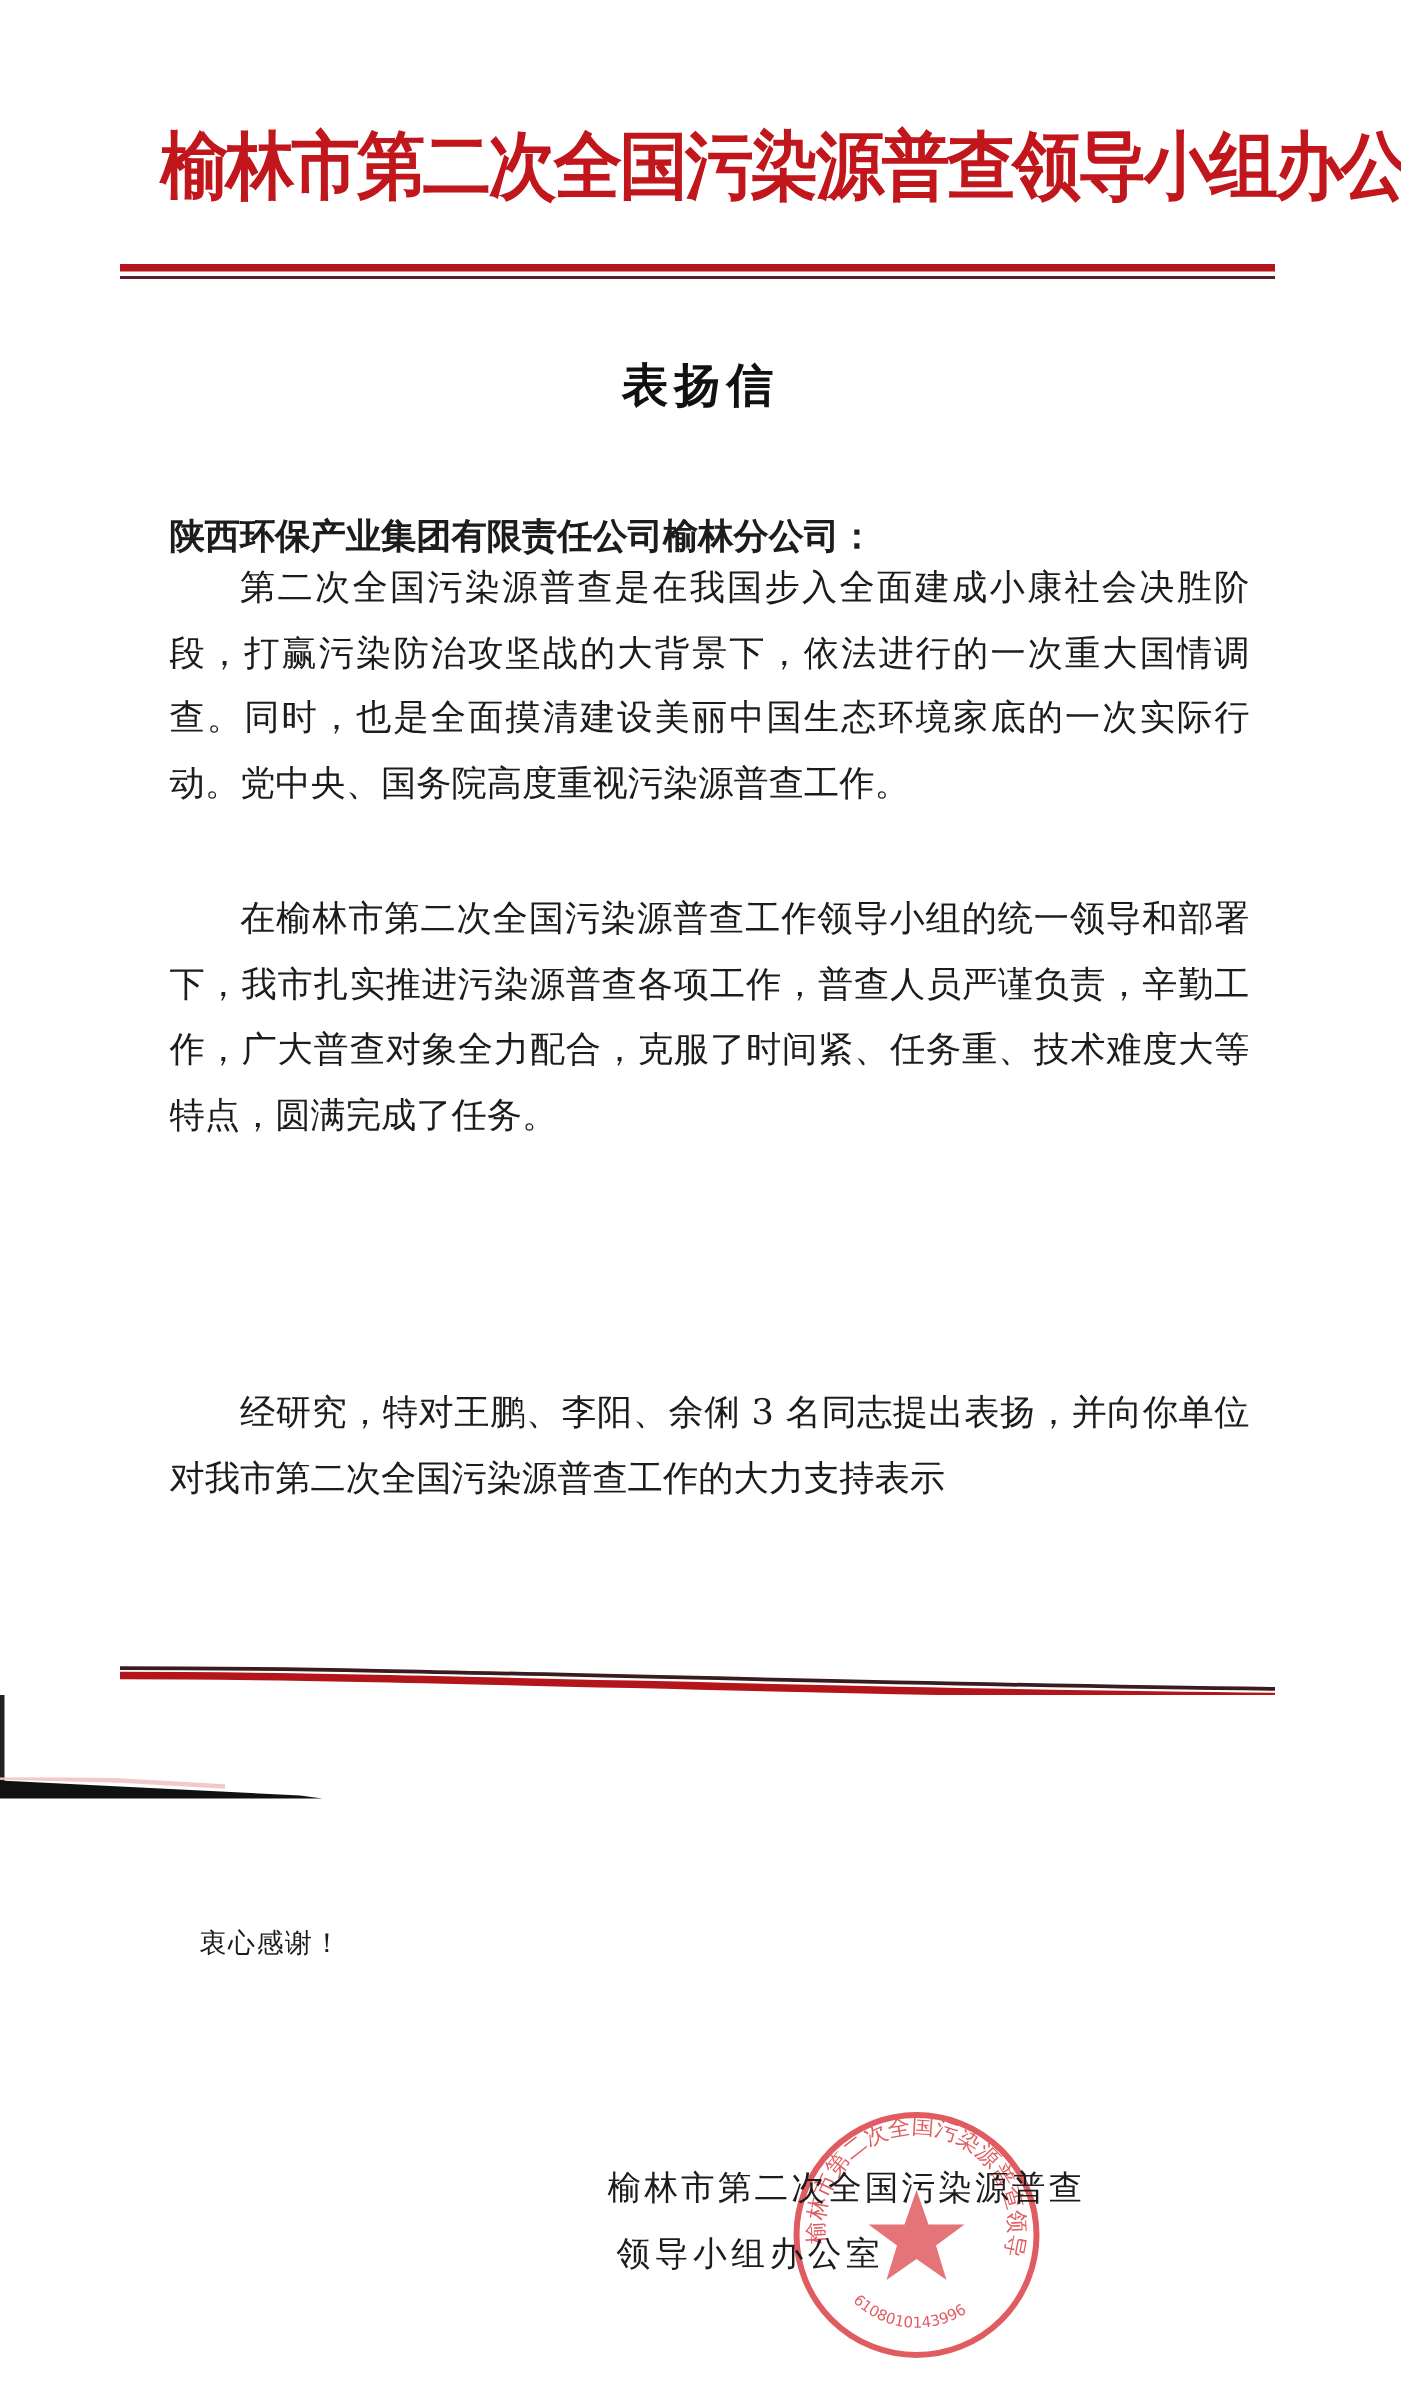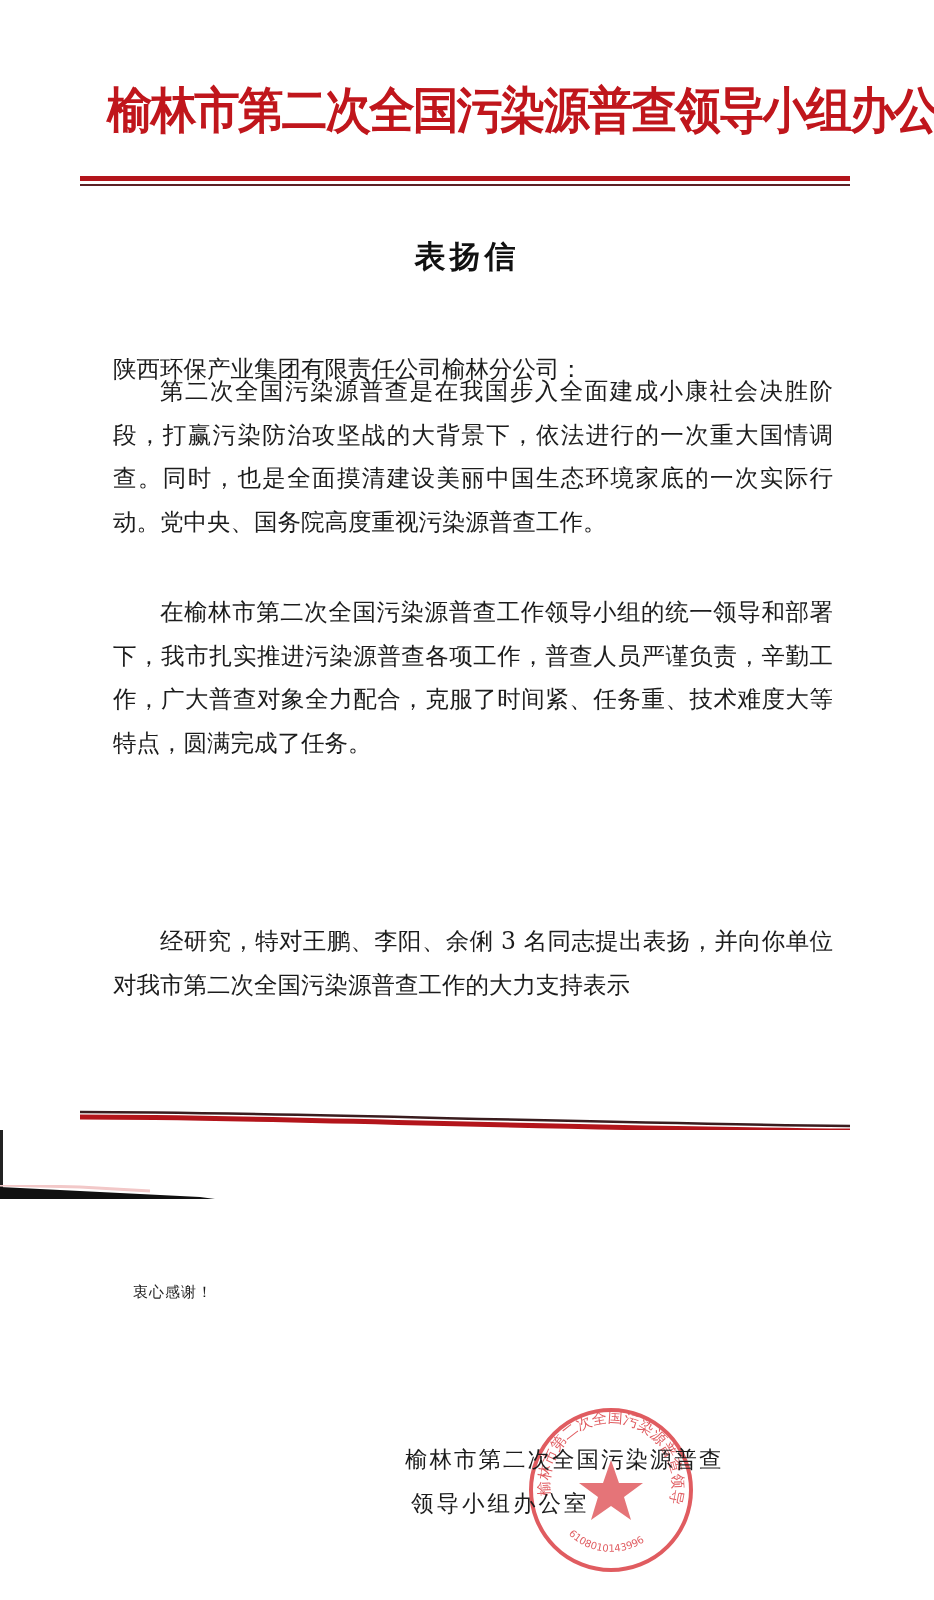--- a/index.html
+++ b/index.html
@@ -14,32 +14,32 @@
     font-size: 49px; font-weight: bold; color: #c0161c; letter-spacing: -2px;
     transform: scaleX(0.93); transform-origin: center; white-space: nowrap;
   }
   .rule-top-red { position: absolute; left: 80px; top: 176px; width: 770px; height: 5px; background: #b3151b; }
   .rule-top-dark { position: absolute; left: 80px; top: 184px; width: 770px; height: 2px; background: #5a2226; }
   .doc-title {
     position: absolute; left: 0; width: 934px; top: 236px; text-align: center;
     font-size: 31px; font-weight: bold; letter-spacing: 4px; color: #111;
   }
   .body-text { position: absolute; left: 113px; width: 720px; font-size: 23.5px; line-height: 43.5px; color: #1c1c1c; }
-  .salutation { top: 348px; }
+  .salutation { top: 336px; font-weight: bold; }
   .para { text-indent: 2em; text-align: justify; margin: 0; }
   .p1 { top: 370px; }
   .p2 { top: 591px; }
   .p3 { top: 735px; }
   .p4 { top: 920px; }
 
   .rule-bottom { position: absolute; left: 80px; top: 1100px; width: 770px; height: 30px; }
   .torn-shadow { position: absolute; left: 0; top: 1185px; width: 934px; height: 20px; }
   .left-edge { position: absolute; left: 0; top: 1130px; width: 3px; height: 60px; background: #222; }
 
-  .closing { position: absolute; left: 133px; top: 1283px; font-size: 15px; color: #1c1c1c; letter-spacing: 1px; }
+  .closing { position: absolute; left: 133px; top: 1283px; font-size: 18px; color: #1c1c1c; letter-spacing: 1px; }
   .signature { position: absolute; left: 405px; top: 1437px; width: 380px; font-size: 22.5px; line-height: 44px; color: #1c1c1c; z-index: 2; }
   .sig-org1 { letter-spacing: 2px; }
   .sig-org2 { letter-spacing: 3px; margin-left: 6px; }
   .sig-date { letter-spacing: 3px; }
   .seal { position: absolute; left: 526px; top: 1405px; width: 170px; height: 170px; z-index: 1; opacity: 0.75; }
 </style>
 </head>
 <body>
 
 <div class="page">

